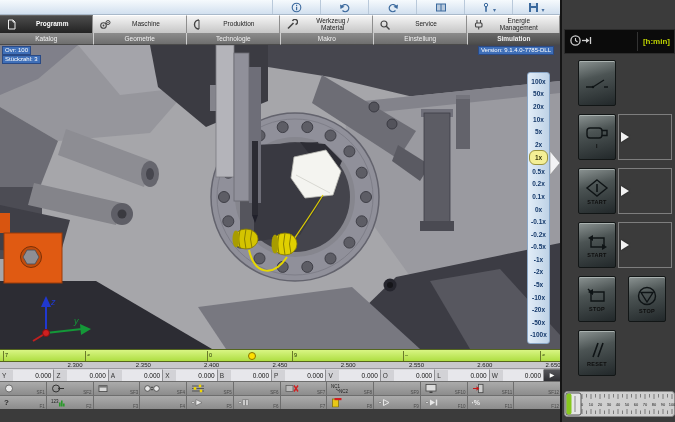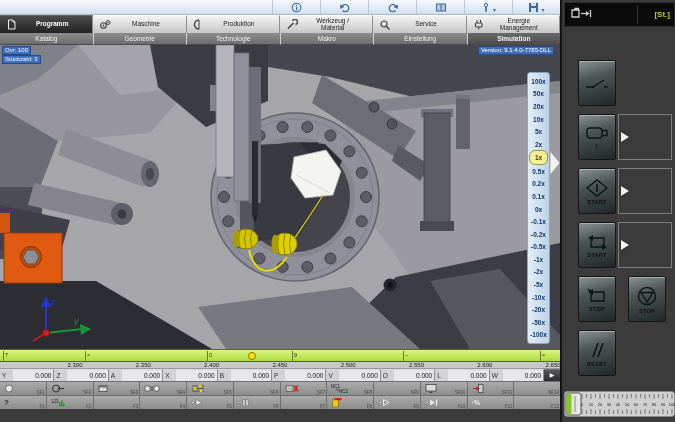--- a/index.html
+++ b/index.html
@@ -579,31 +579,32 @@
           </span>
           <span class="sk-label">F11</span>
         </div>
         <div class="sk">
           <span class="sk-label">F12</span>
         </div>
       </div>
   </div>
 
   <div class="right-panel">
-    <div class="counter-row" style="top:2px">
+    <div class="counter-row" style="top:29px">
       <span class="counter-ic">
         <svg width="22" height="13">
-            <path d="M2,3 h7 v7 h-7 z M5,3 v-1.5 h4" fill="none" stroke="#d0d0d0" stroke-width="1.3"></path>
-            <line x1="11" y1="6.5" x2="17" y2="6.5" stroke="#d0d0d0" stroke-width="1.3"></line>
+            <circle cx="5.5" cy="6.5" r="4.6" fill="none" stroke="#d0d0d0" stroke-width="1.3"></circle>
+            <path d="M5.5,4 v2.5 l2,1.5" fill="none" stroke="#d0d0d0" stroke-width="1.1"></path>
+            <line x1="12" y1="6.5" x2="17" y2="6.5" stroke="#d0d0d0" stroke-width="1.3"></line>
             <polygon points="16,4 16,9 19.5,6.5" fill="#d0d0d0"></polygon>
             <line x1="20.5" y1="3" x2="20.5" y2="10" stroke="#d0d0d0" stroke-width="1.3"></line>
           </svg>
       </span>
       <span class="cdiv"></span>
-      <span class="counter-val">[St.]</span>
+      <span class="counter-val">[h:min]</span>
     </div>
 
     <div class="rp-row" style="top:60px">
       <div class="rp-btn" style="left:16px">
         <svg width="26" height="20">
             <path d="M2,14 h7 M9,14 L20,7 M20,14 h4" fill="none" stroke="#0f1416" stroke-width="1.4"></path>
             <circle cx="9" cy="14" r="1.2" fill="#0f1416"></circle>
           </svg>
       </div>
     </div>

